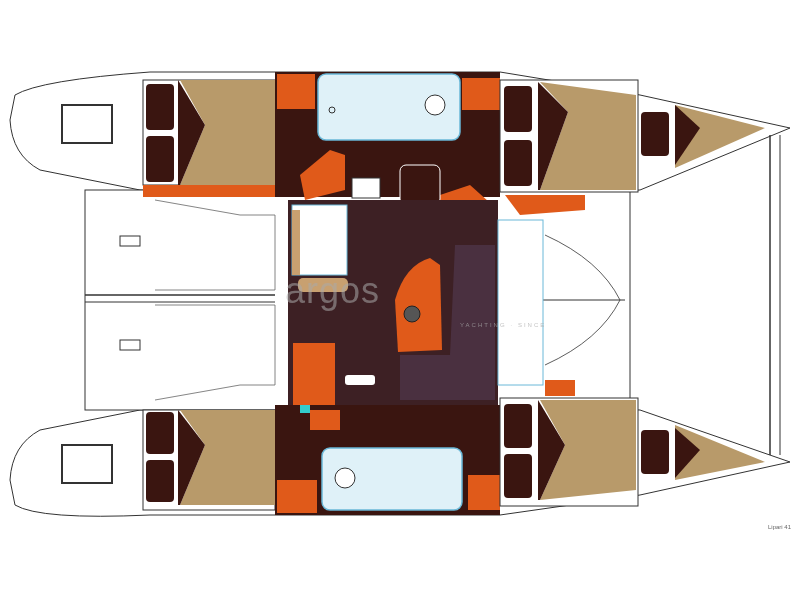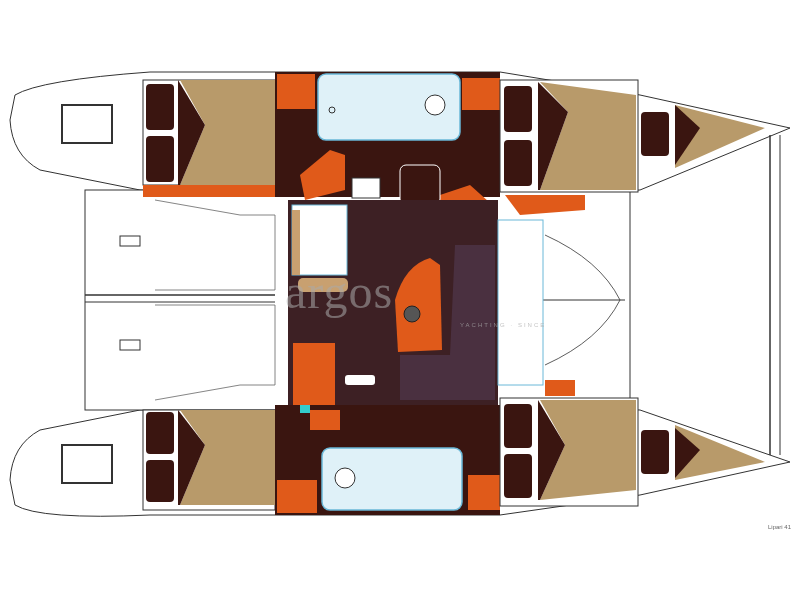--- a/index.html
+++ b/index.html
@@ -1,18 +1,18 @@
 <!DOCTYPE html>
 <html><head>
 <meta charset="utf-8">
 <style>
   html, body { margin:0; padding:0; background:#ffffff; }
   body { width:800px; height:600px; position:relative; overflow:hidden; font-family:"Liberation Sans", sans-serif; }
   svg { position:absolute; left:0; top:0; }
-  .watermark { position:absolute; left:285px; top:264px; font-family:Liberation Serif, serif; font-size:48px; color:rgba(170,170,170,0.55); letter-spacing:1px; }
+  .watermark { position:absolute; left:285px; top:270px; font-family:Liberation Sans, sans-serif; font-size:36px; color:rgba(170,170,170,0.55); letter-spacing:1px; }
   .watermark-sub { position:absolute; left:460px; top:322px; font-size:6px; color:rgba(170,170,170,0.7); letter-spacing:2px; }
   .model-label { position:absolute; left:768px; top:524px; font-size:6px; color:#666; }
 </style>
 </head>
 <body>
 
 <svg width="800" height="600" viewBox="0 0 800 600">
 
   <path d="M15,95 Q40,80 150,72 L500,72 L640,95 L790,128 L640,190 L505,195 L280,195 L140,190 L40,170 Q12,155 10,120 Z" fill="#fff" stroke="#333" stroke-width="1"></path>
 

